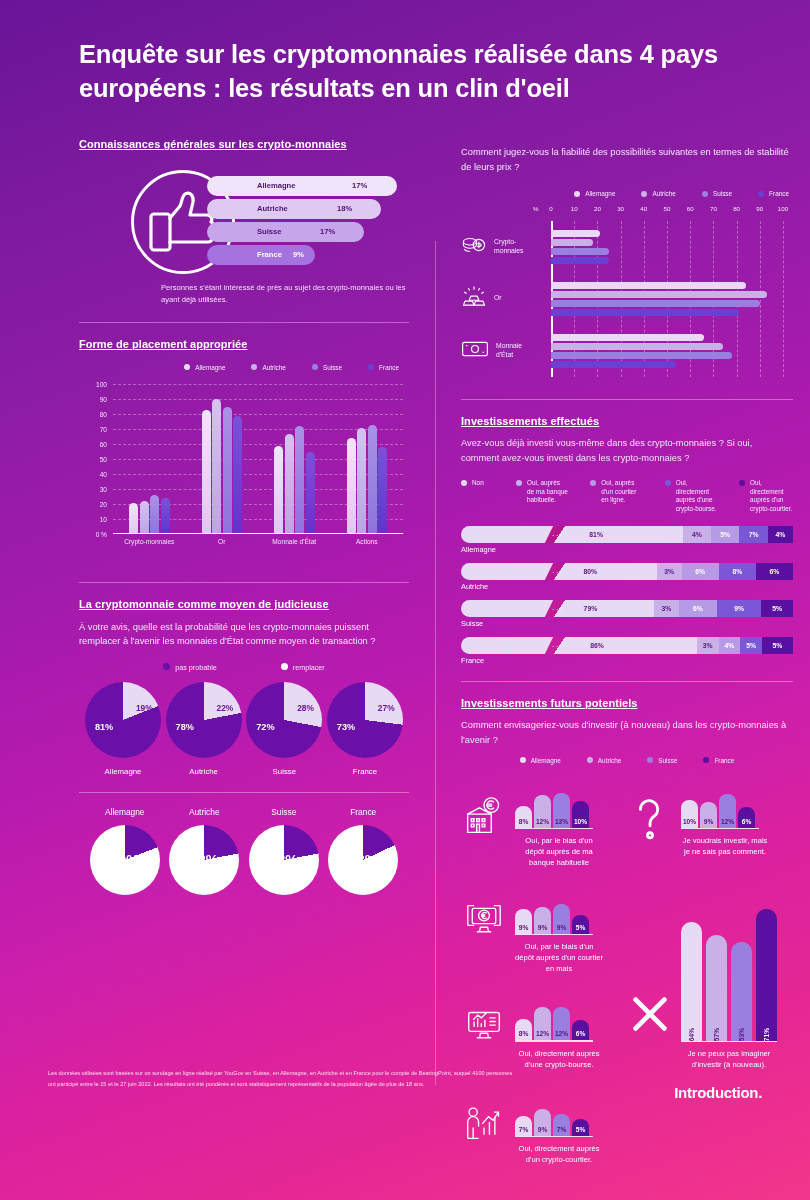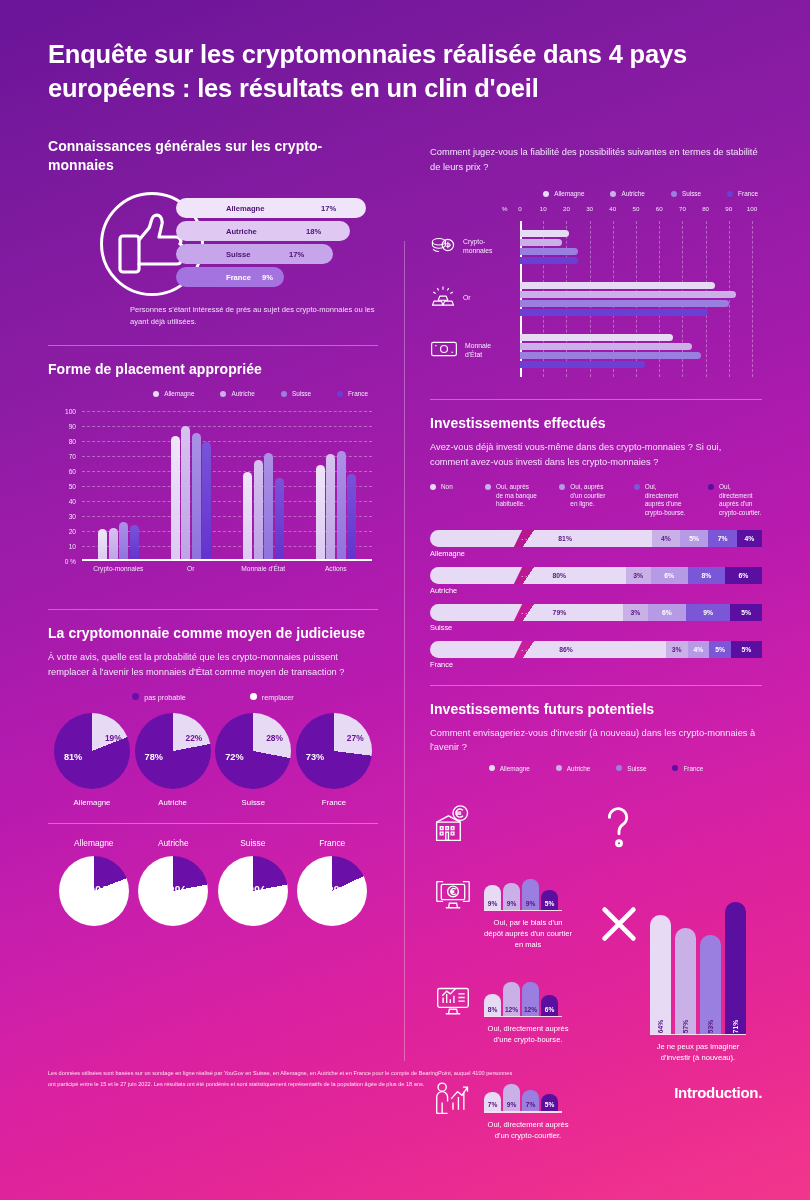--- a/index.html
+++ b/index.html
@@ -14,21 +14,21 @@
         #b81aaf 54%,
         #cc1fab 66%,
         #dc219f 76%,
         #e52795 86%,
         #ee2f8f 94%,
         #f2368c 100%);
     color: #ffffff;
     overflow: hidden;
     position: relative;
   }
-  .page { position: relative; width: 810px; height: 1134px; }
+  .page { position: relative; width: 810px; height: 1134px; padding-left: 31px; }
 
   
   .header { padding: 38px 48px 0 48px; }
   .header h1 {
     font-size: 25.5px;
     line-height: 1.32;
     font-weight: 700;
     letter-spacing: -0.2px;
     max-width: 660px;
   }
@@ -39,21 +39,21 @@
   .col-right { width: 406px; padding: 0 48px 0 26px; position: relative; }
   .vdiv {
     position: absolute; top: 104px; bottom: 92px; left: 404px; width: 1px;
     background: rgba(255,255,255,0.30);
   }
 
   .sec { position: relative; }
   .rule { height: 1px; background: rgba(255,255,255,0.35); margin: 16px 0 14px 0; }
 
   h2.sec-title {
-    font-size: 14px; font-weight: 700; line-height: 1.32; letter-spacing: 0.05px;
+    font-size: 11px; font-weight: 700; line-height: 1.32; letter-spacing: 0.05px; text-decoration: underline;
   }
   p.sec-q {
     font-size: 9.3px; line-height: 1.55; margin-top: 8px; color: #f4e4fb; font-weight: 400;
   }
   p.note {
     font-size: 7.6px; line-height: 1.6; color: #f2dffa;
   }
 
   
   .legend { display: flex; gap: 26px; justify-content: center; align-items: flex-start; margin: 12px 0 6px 0; }
@@ -635,20 +635,38 @@
                 <svg width="40" height="40" viewBox="0 0 44 44" fill="none" stroke="#ffffff" stroke-width="1.5">
                   <circle cx="30" cy="10" r="8"></circle>
                   <path d="M33 7a4.5 4.5 0 100 6M26 9h5M26 11h5"></path>
                   <path d="M4 20h26v20H4z"></path>
                   <path d="M4 20l13-7 13 7"></path>
                   <path d="M8 25h3v3H8zM14 25h3v3h-3zM20 25h3v3h-3z"></path>
                   <path d="M8 31h3v3H8zM20 31h3v3h-3z"></path>
                   <path d="M14 31h3v9h-3z"></path>
                 </svg>
               </span>
+              <div class="fut-body">
+                <div class="mini-bars">
+                  <div class="mini-bar" style="height:40%;background:#e7daf4">
+                    <b>8%</b>
+                    </div>
+                  <div class="mini-bar" style="height:60%;background:#c9b1e8">
+                    <b>12%</b>
+                    </div>
+                  <div class="mini-bar" style="height:65%;background:#9b7fe0">
+                    <b>13%</b>
+                    </div>
+                  <div class="mini-bar dark" style="height:50%;background:#5a0fa0">
+                    <b>10%</b>
+                    </div>
+                </div>
+                <div class="mini-rule"></div>
+                <div class="fut-cap">Oui, par le bias d'un dépôt auprès de ma banque habituelle</div>
+              </div>
             </div>
 
             <div class="fut-item">
               <span class="fut-ico">
                 <svg width="40" height="36" viewBox="0 0 44 40" fill="none" stroke="#ffffff" stroke-width="1.5">
                   <path d="M4 4v22M40 4v22M4 4h7M33 4h7M4 26h7M33 26h7"></path>
                   <rect x="9" y="7" width="26" height="17" rx="1.5"></rect>
                   <circle cx="22" cy="15" r="6"></circle>
                   <path d="M25 12.5a3.3 3.3 0 100 5M19 14.3h4.4M19 15.8h4.4"></path>
                   <path d="M18 28h8l1 5h-10zM14 33h16"></path>
@@ -735,23 +753,41 @@
           </div>
 
           <div class="fut-col">
             <div class="fut-item">
               <span class="fut-ico">
                 <svg width="34" height="46" viewBox="0 0 34 48" fill="none" stroke="#ffffff" stroke-width="3" stroke-linecap="round">
                   <path d="M7 14a9 9 0 1114 7.4c-3 2.2-4 3.6-4 7.6v2"></path>
                   <circle cx="17" cy="41" r="2.6"></circle>
                 </svg>
               </span>
-            </div>
-
-            <div class="fut-item" style="margin-top:52px;align-items:flex-start">
+              <div class="fut-body">
+                <div class="mini-bars">
+                  <div class="mini-bar" style="height:52%;background:#e7daf4">
+                    <b>10%</b>
+                    </div>
+                  <div class="mini-bar" style="height:48%;background:#c9b1e8">
+                    <b>9%</b>
+                    </div>
+                  <div class="mini-bar" style="height:62%;background:#9b7fe0">
+                    <b>12%</b>
+                    </div>
+                  <div class="mini-bar dark" style="height:38%;background:#5a0fa0">
+                    <b>6%</b>
+                    </div>
+                </div>
+                <div class="mini-rule"></div>
+                <div class="fut-cap">Je voudrais investir, mais je ne sais pas comment.</div>
+              </div>
+            </div>
+
+            <div class="fut-item" style="margin-top:52px;align-items:flex-end">
               <span class="fut-ico" style="padding-top:0;padding-bottom:34px">
                 <svg width="44" height="44" viewBox="0 0 46 46" fill="none" stroke="#ffffff" stroke-width="5" stroke-linecap="round">
                   <path d="M8 8L38 38M38 8L8 38"></path>
                 </svg>
               </span>
               <div class="fut-body">
                 <div class="big-bars">
                   <div class="big-bar" style="height:90%;background:#e7daf4">
                     <b>64%</b>
                     </div>

